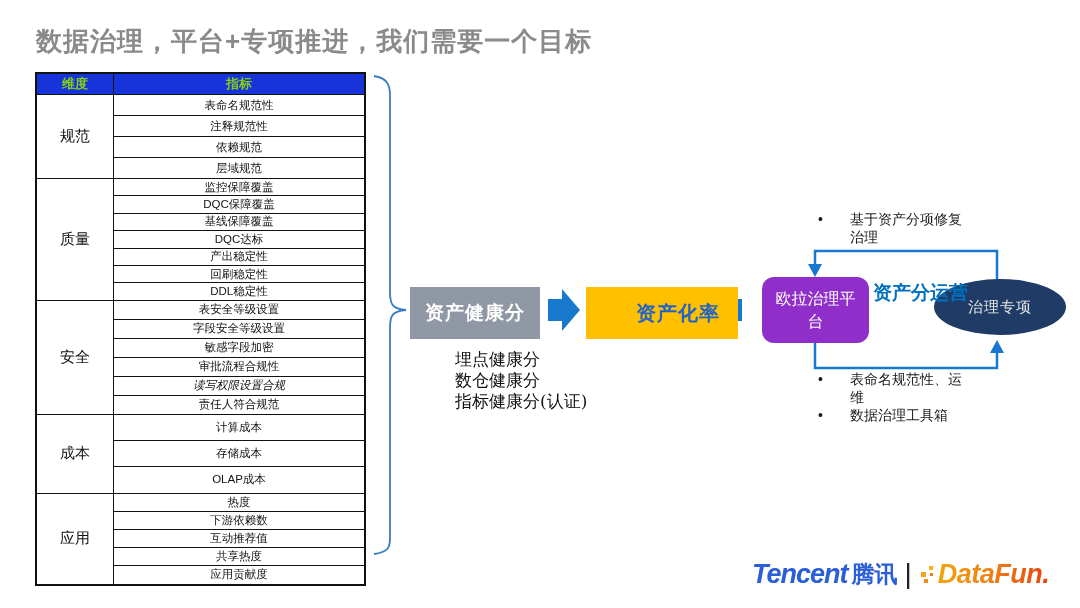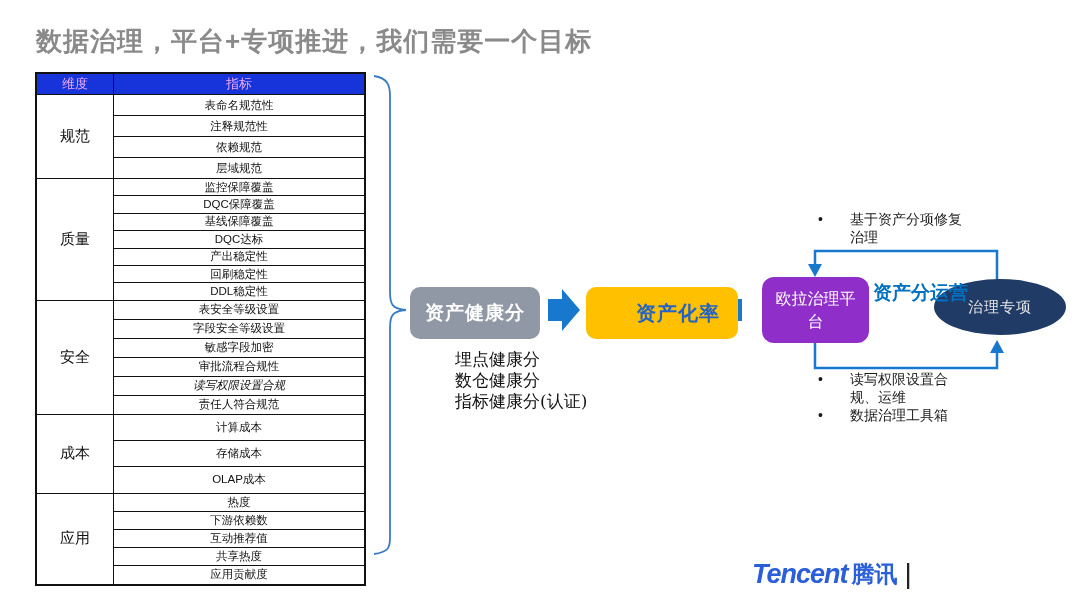--- a/index.html
+++ b/index.html
@@ -8,31 +8,31 @@
 
   .title{position:absolute;left:36px;top:24px;font-size:26px;font-weight:600;
          color:var(--title-gray,#8A8A8A);letter-spacing:1px;}
 
   
   .tbl-wrap{position:absolute;left:35px;top:72px;width:331px;}
   table.metrics{border-collapse:collapse;width:100%;table-layout:fixed;
                 border:2px solid #111;}
   table.metrics th,table.metrics td{border:1px solid #111;padding:0 2px;
                 text-align:center;vertical-align:middle;overflow:hidden;white-space:nowrap;}
-  table.metrics th{background:var(--header-blue,#1634D9);color:#f0abfc;
-                font-size:13px;font-weight:400;height:20px;}
+  table.metrics th{background:var(--header-blue,#1634D9);color:#84cc16;
+                font-size:13px;font-weight:700;height:20px;}
   th.col-dim,td.dim{width:72px;}
   td.dim{font-size:15px;color:#111;}
   td.ind{font-size:11.5px;color:#111;}
 
   
   svg.overlay{position:absolute;left:0;top:0;width:1080px;height:608px;pointer-events:none;}
 
   
-  .box{position:absolute;display:flex;align-items:center;justify-content:center;text-align:center;border-radius:10px;}
+  .box{position:absolute;display:flex;align-items:center;justify-content:center;text-align:center;}
   .gray-box{left:410px;top:287px;width:130px;height:52px;background:var(--gray-box,#9098A6);
             color:#fff;font-size:19px;font-weight:600;letter-spacing:1px;}
   .yellow-box{left:586px;top:287px;width:120px;height:52px;background:var(--yellow-box,#FFC000);
             color:var(--yellow-text,#2363C5);font-size:20px;font-weight:700;letter-spacing:1px;padding-left:32px;}
   .purple-box{left:762px;top:277px;width:107px;height:66px;background:var(--purple-box,#8F2EC8);
             border-radius:12px;color:#fff;font-size:16px;line-height:1.45;padding:10px 12px;
             box-sizing:border-box;}
   .navy-ellipse{left:934px;top:279px;width:132px;height:56px;background:var(--navy-ellipse,#1F3B66);
             border-radius:50%;color:#e5e5e5;font-size:15px;letter-spacing:1px;}
   .loop-label{position:absolute;left:873px;top:280px;font-size:19px;font-weight:700;
@@ -186,27 +186,36 @@
   <div class="bullets bullets-top">
     <div class="bullet">
       <span class="dot">•</span>
       <span class="txt">基于资产分项修复治理</span>
     </div>
   </div>
 
   <div class="bullets bullets-bottom">
     <div class="bullet">
       <span class="dot">•</span>
-      <span class="txt">读写权限设置合规、运维</span>
+      <span class="txt">表命名规范性、运维</span>
     </div>
     <div class="bullet">
       <span class="dot">•</span>
       <span class="txt">数据治理工具箱</span>
     </div>
   </div>
 
   <div class="footer">
     <span class="tencent-en">Tencent</span>
     <span class="tencent-cn">腾讯</span>
     <span class="sep">|</span>
+    <span class="datafun-wrap">
+      <svg class="datafun-pix" width="15" height="22" viewBox="0 0 15 22">
+        <rect x="8" y="3" width="4" height="4" fill="#F6B41A"></rect>
+        <rect x="0" y="9" width="5" height="5" fill="#F6A21C"></rect>
+        <rect x="9" y="10" width="3" height="3" fill="#F07818"></rect>
+        <rect x="3" y="16" width="4" height="4" fill="#F28C18"></rect>
+      </svg>
+      <span class="datafun-text">DataFun.</span>
+    </span>
   </div>
 
 </div>
 
 </body></html>

